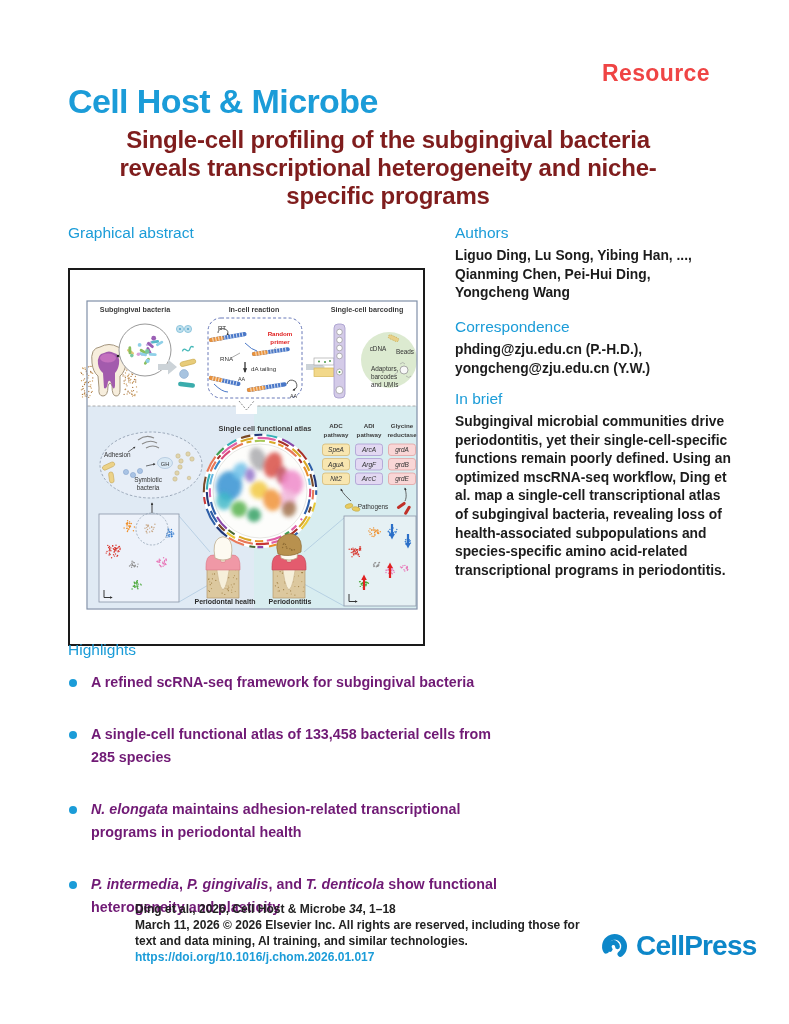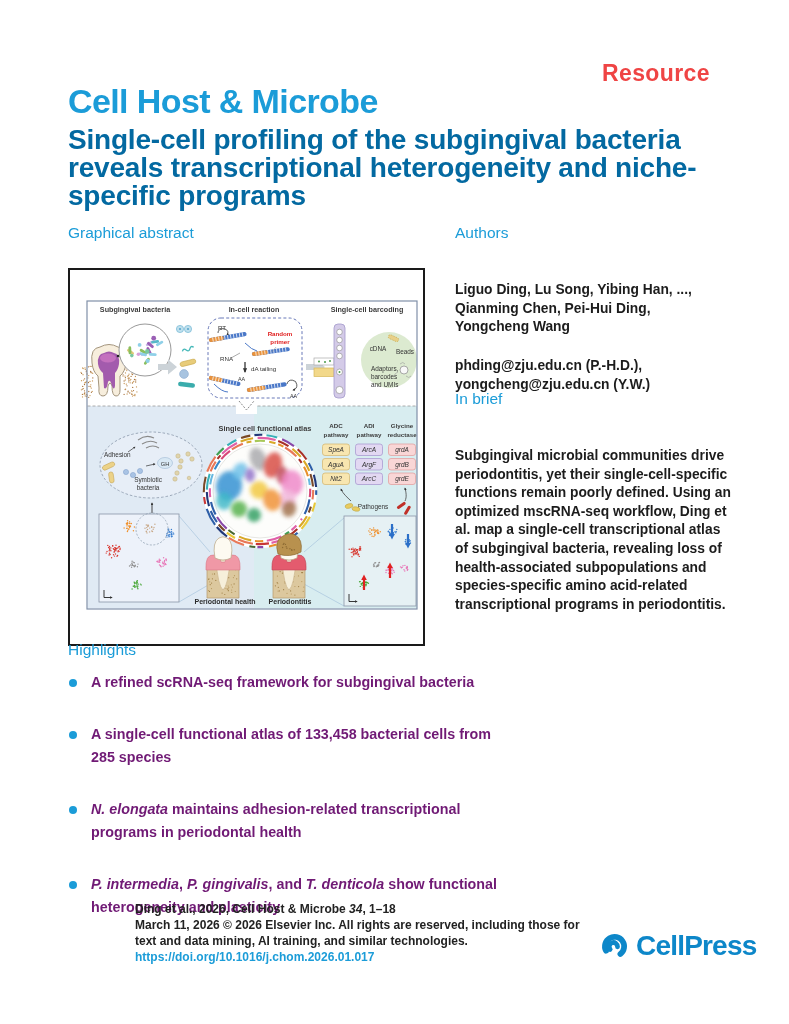--- a/index.html
+++ b/index.html
@@ -2,31 +2,31 @@
 <html><head>
 <meta charset="utf-8">
 <style>
   html,body{margin:0;padding:0;background:#ffffff;}
   body{width:789px;height:1024px;position:relative;overflow:hidden;
        font-family:"Liberation Sans",sans-serif;color:#111;}
   #resource{position:absolute;top:60px;right:79px;font-size:23px;font-weight:bold;
             color:#ef4444;letter-spacing:.4px;}
   #journal{position:absolute;top:82px;left:68px;font-size:34px;font-weight:bold;
            color:#1b9cd8;letter-spacing:-0.6px;}
-  #article-title{position:absolute;top:126px;left:68px;width:640px;font-size:28px;
-           font-weight:bold;line-height:28px;color:#0369a1;letter-spacing:-0.2px;}
+  #article-title{position:absolute;top:126px;left:68px;width:640px;font-size:24px;
+           font-weight:bold;line-height:28px;color:#7f1d1d;letter-spacing:-0.2px;text-align:center;}
   .sec-head{font-size:15.5px;font-weight:normal;color:#1b9cd8;margin:0 0 5px 0;}
   #ga-head{position:absolute;top:224px;left:68px;}
   #figure-box{position:absolute;top:268px;left:68px;width:357px;height:378px;}
   #right-col{position:absolute;top:224px;left:455px;width:280px;}
   .rc-block{position:absolute;left:0;width:280px;}
   #authors-block{top:0;}
   #correspondence-block{top:94px;}
   #inbrief-block{top:166px;}
-  .body-text{font-size:13.8px;font-weight:bold;line-height:18.6px;color:#1c1c1c;margin-top:39px;}
+  .body-text{font-size:13.8px;font-weight:bold;line-height:18.6px;color:#1c1c1c;}
   #highlights{position:absolute;top:641px;left:68px;width:440px;}
   #highlights ul{list-style:none;margin:12px 0 0 0;padding:0;}
   #highlights li{position:relative;padding-left:23px;margin-bottom:28px;
                  font-size:14.3px;font-weight:bold;line-height:23.5px;color:#701a75;}
   #highlights .dot{position:absolute;left:1px;top:8px;width:8px;height:8px;
                  border-radius:50%;background:#1b9cd8;}
   #footer{position:absolute;top:901px;left:135px;font-size:12px;font-weight:bold;
           line-height:16px;color:#222;}
   #doi-link{color:#1b9cd8;text-decoration:none;display:inline-block;}
   #cellpress{position:absolute;top:930px;left:597px;display:flex;align-items:center;}
@@ -1038,20 +1038,21 @@
 <div id="right-col">
   <div id="authors-block" class="rc-block">
     <div class="sec-head">Authors</div>
     <div id="authors-lines" class="body-text">
         <div>Liguo Ding, Lu Song, Yibing Han, ...,</div>
         <div>Qianming Chen, Pei-Hui Ding,</div>
         <div>Yongcheng Wang</div>
       </div>
   </div>
   <div id="correspondence-block" class="rc-block">
+    <div class="sec-head">Correspondence</div>
     <div id="correspondence-lines" class="body-text">
         <div>phding@zju.edu.cn (P.-H.D.),</div>
         <div>yongcheng@zju.edu.cn (Y.W.)</div>
       </div>
   </div>
   <div id="inbrief-block" class="rc-block">
     <div class="sec-head">In brief</div>
     <div class="body-text">Subgingival microbial communities drive periodontitis, yet their single-cell-specific functions remain poorly defined. Using an optimized mscRNA-seq workflow, Ding et al. map a single-cell transcriptional atlas of subgingival bacteria, revealing loss of health-associated subpopulations and species-specific amino acid-related transcriptional programs in periodontitis.</div>
   </div>
 </div>

